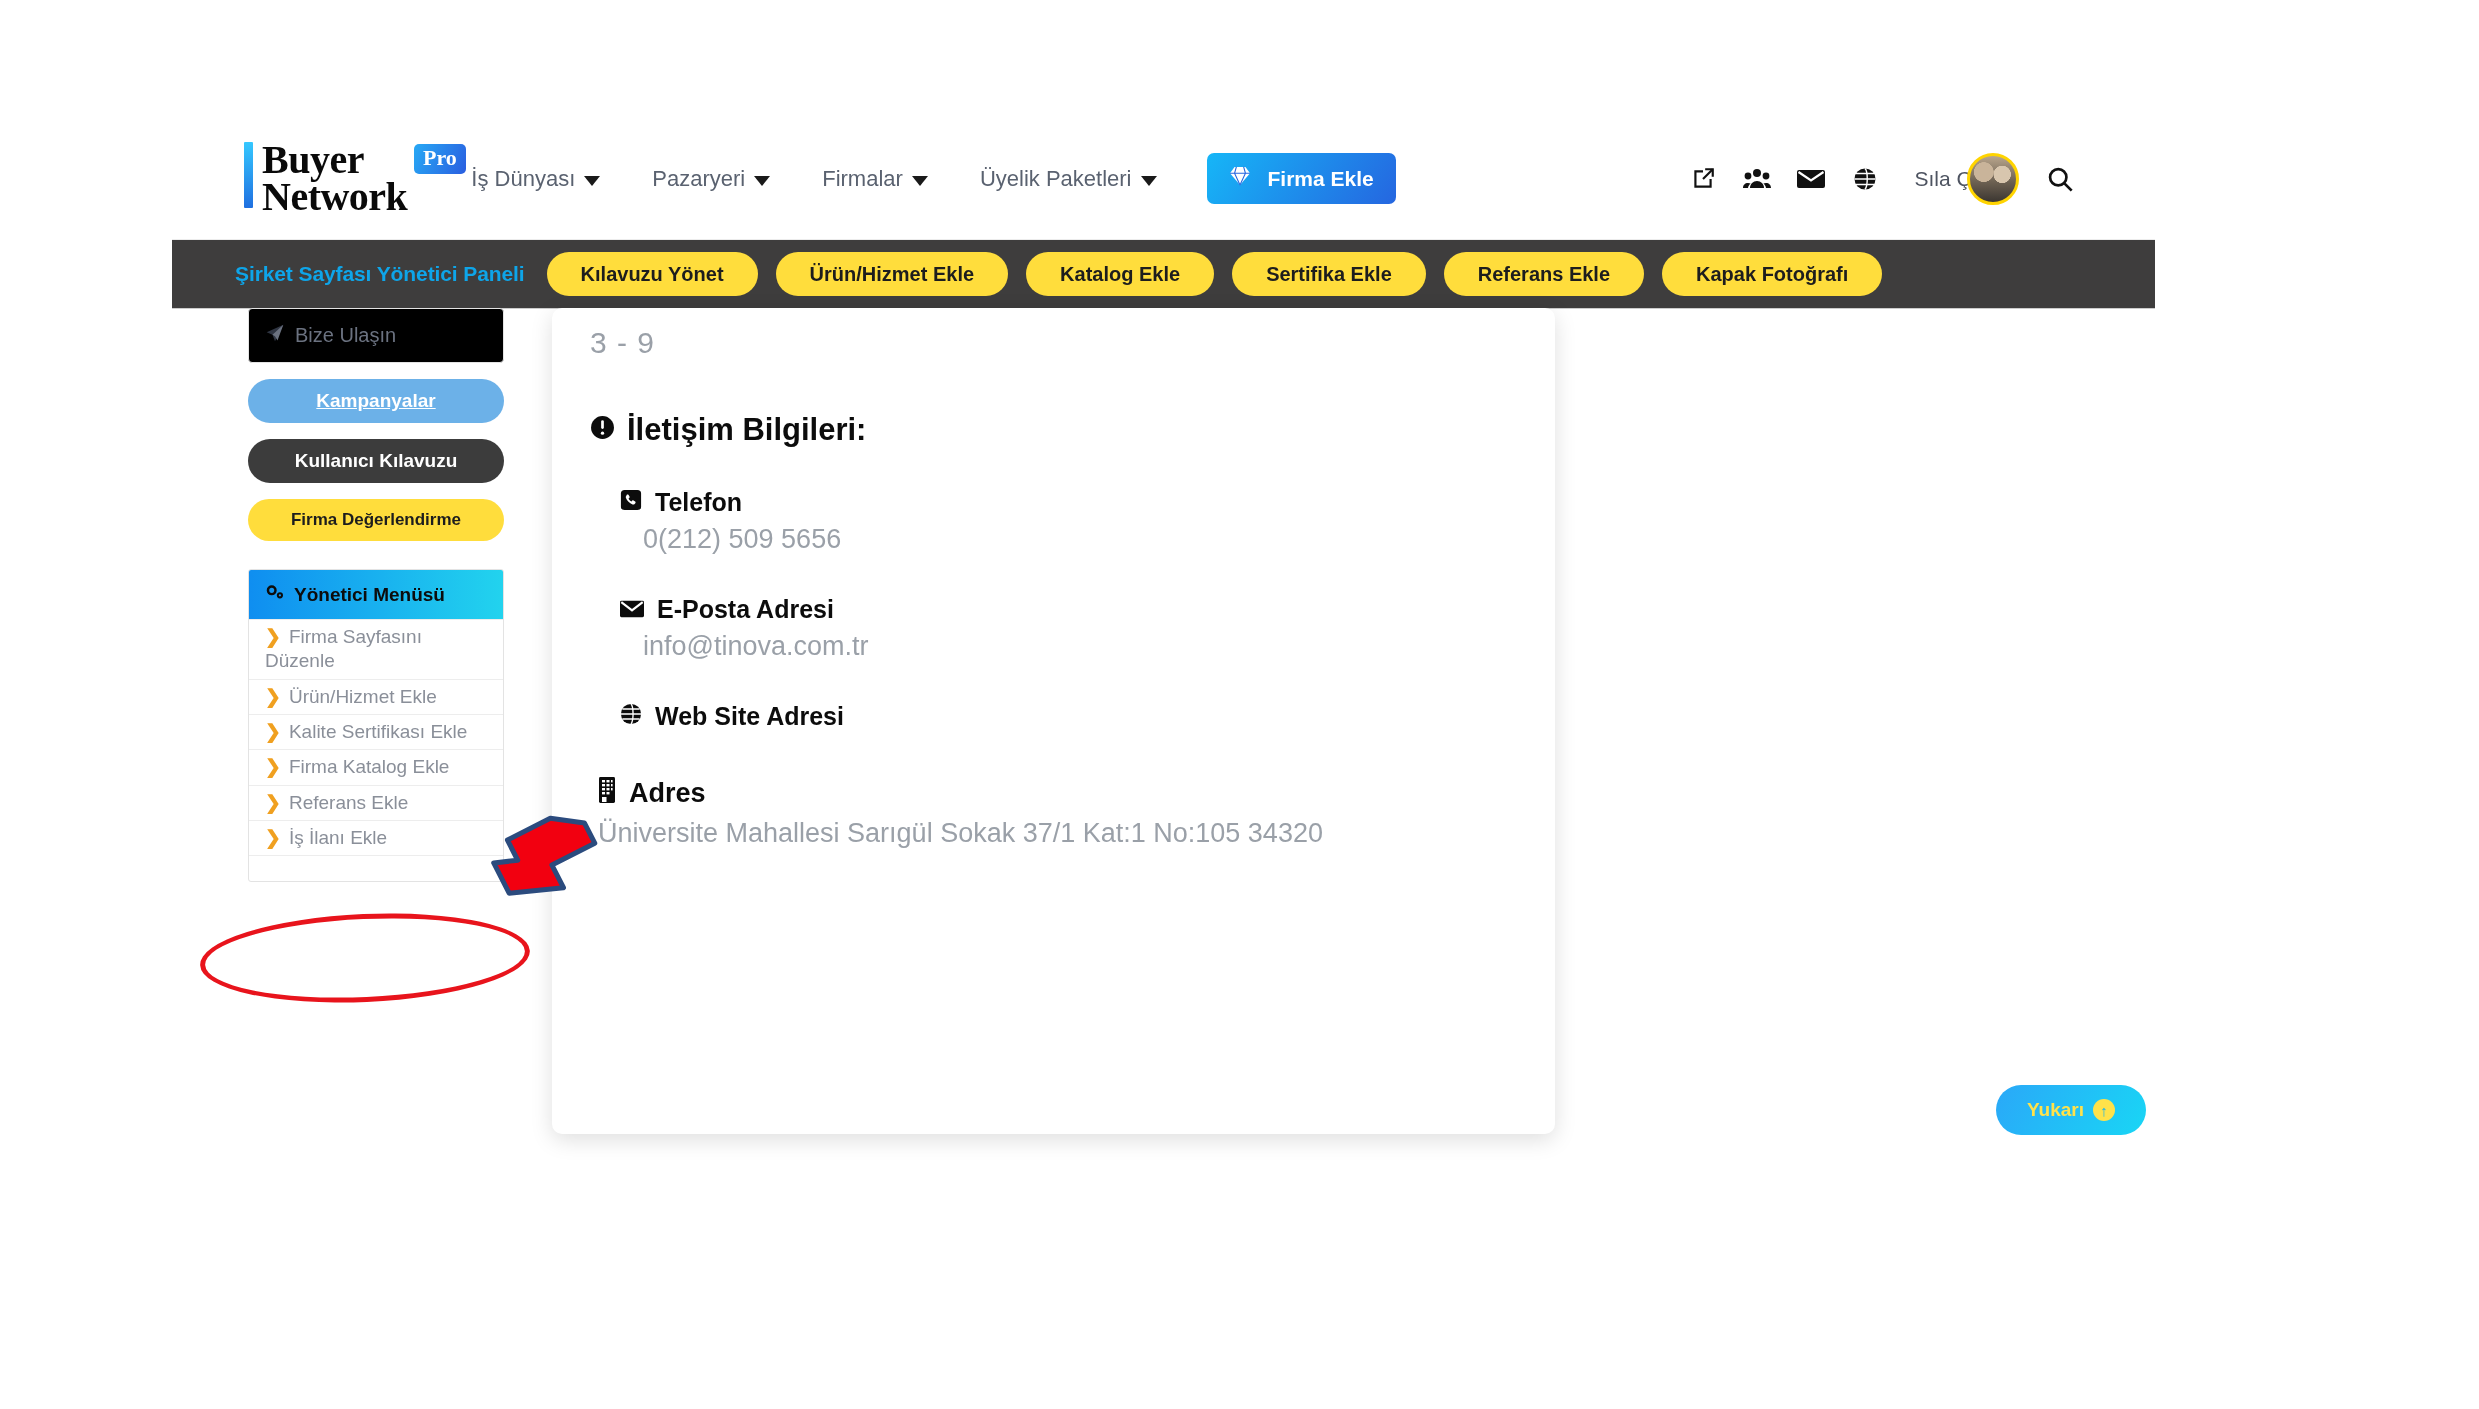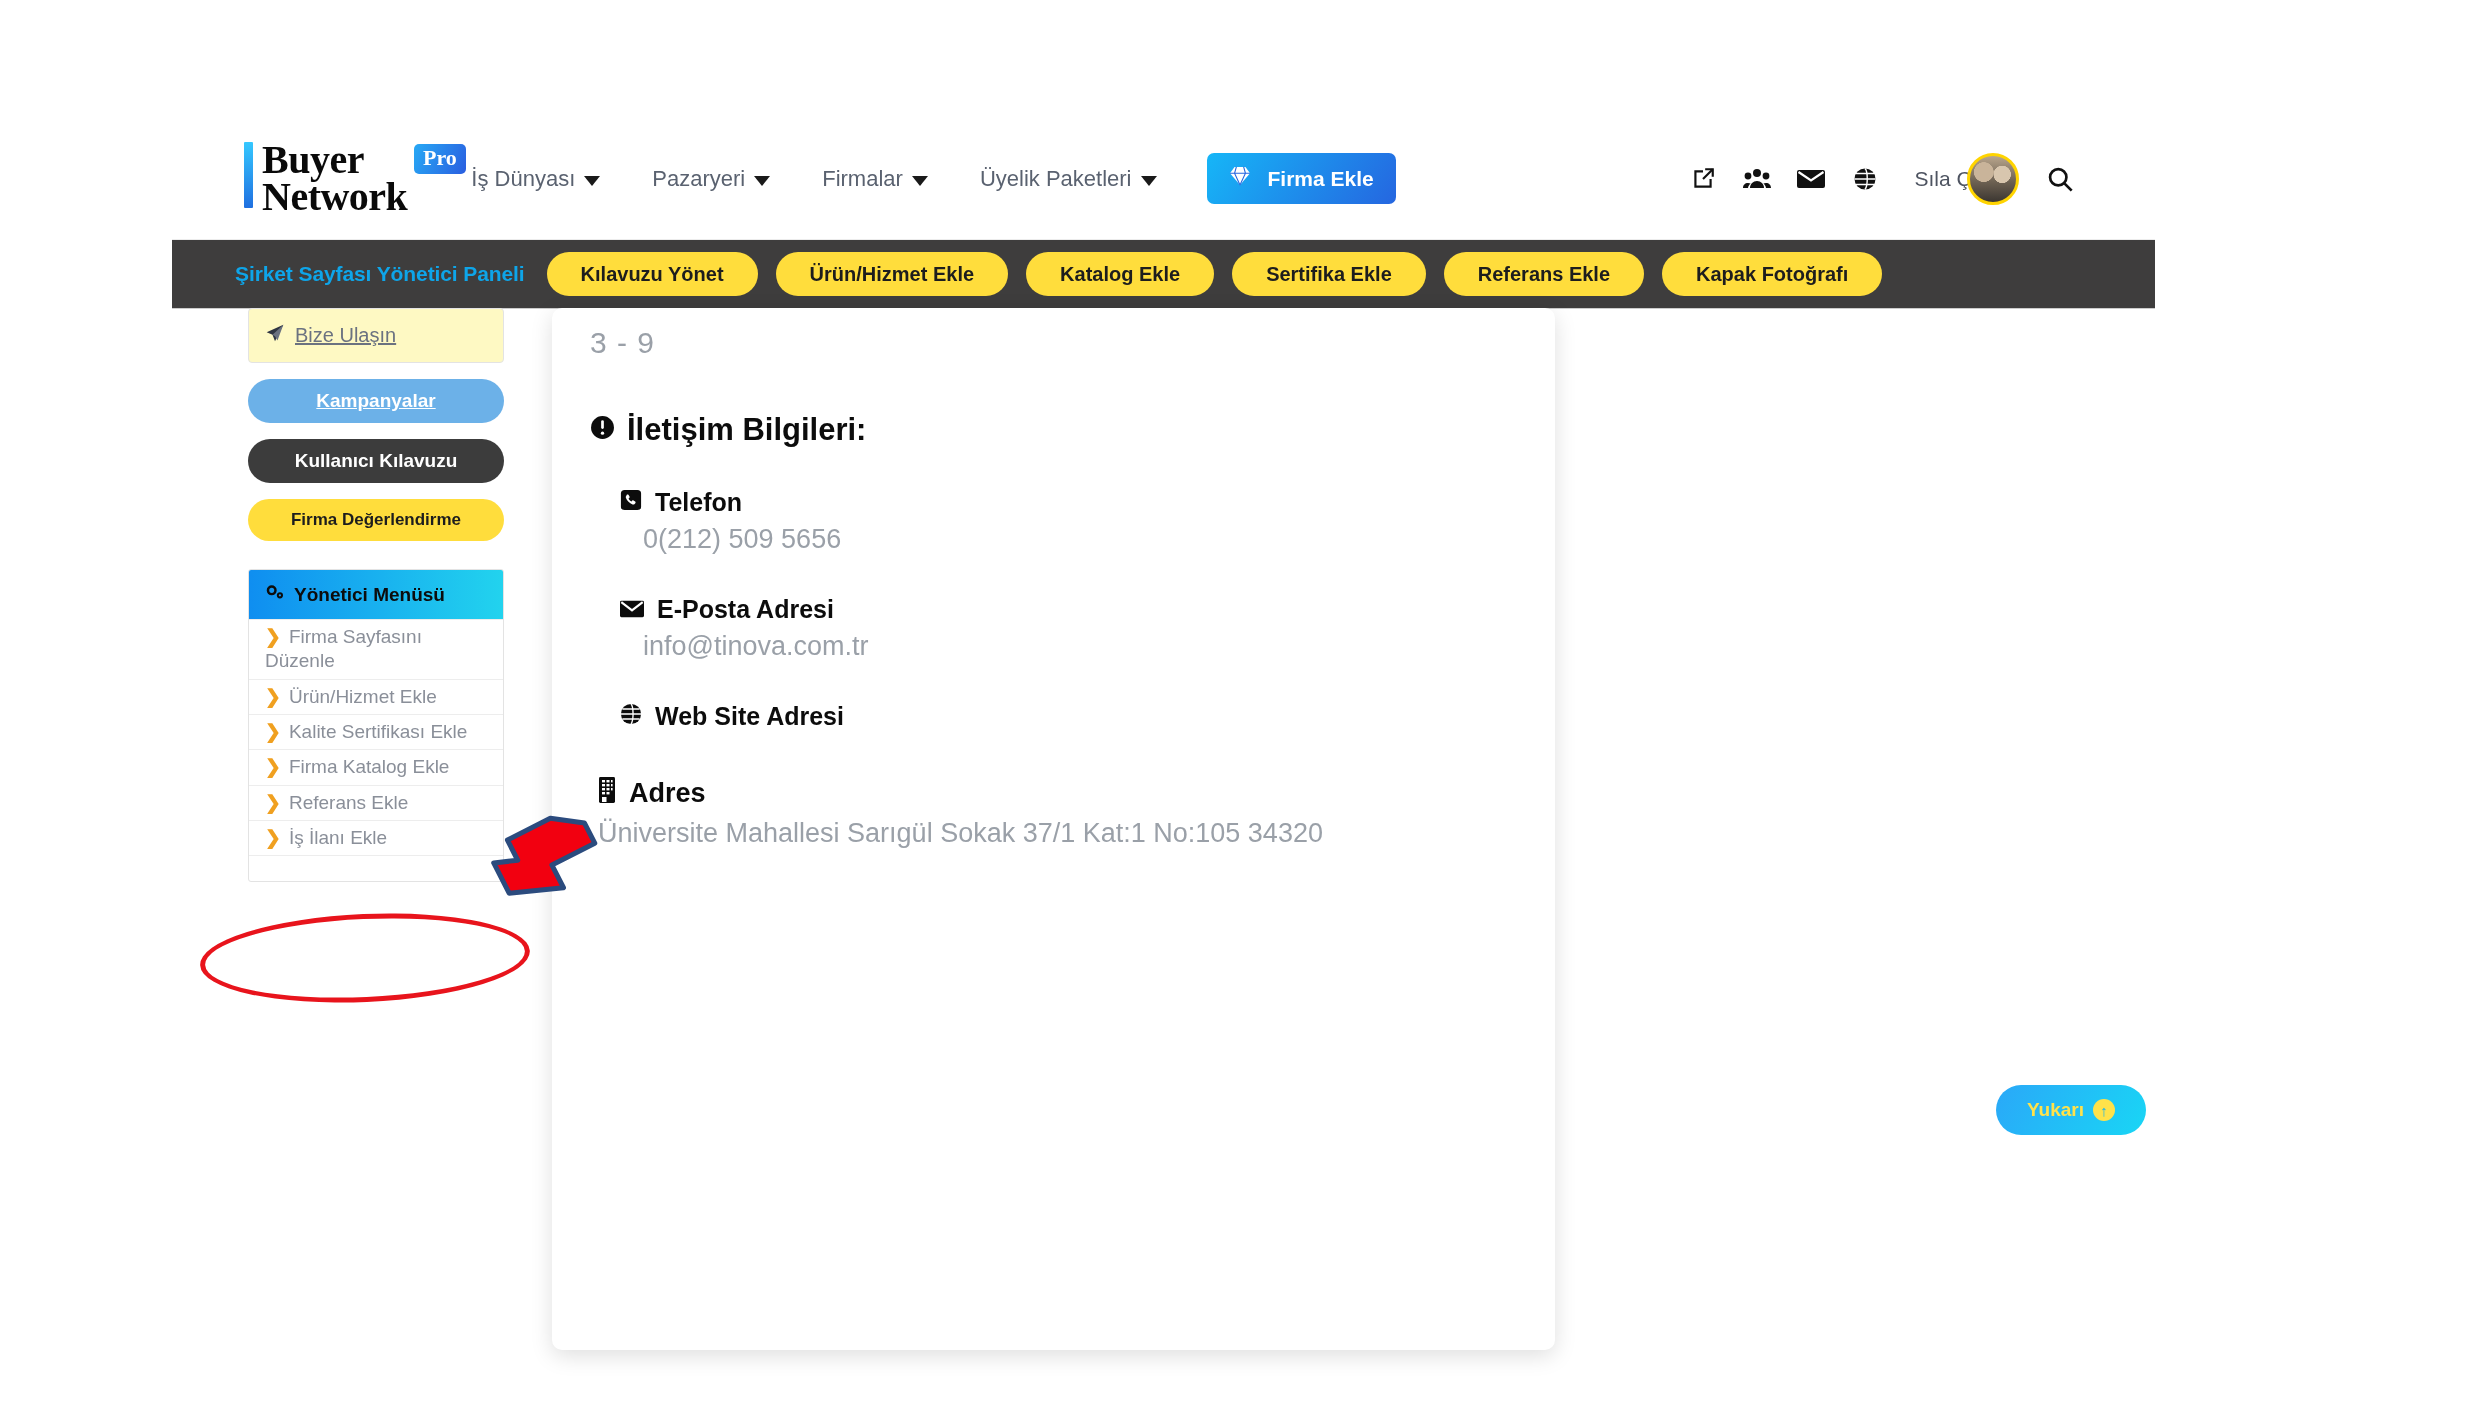--- a/index.html
+++ b/index.html
@@ -107,23 +107,23 @@
     height: 44px; padding: 0 34px;
     margin-right: 18px; cursor: pointer; white-space: nowrap;
     font-family: "Liberation Sans", sans-serif;
   }
 
   
   #sidebar {
     position: absolute; left: 248px; top: 308px; width: 256px;
   }
   .side-card {
-    background:#fef9c3; border:1px solid #e3e3e3; border-radius: 4px;
+    background:#000000; border:1px solid #e3e3e3; border-radius: 4px;
     padding: 14px 16px; color:#6b7280; font-size: 20px;
-    display:flex; align-items:center; gap: 10px; text-decoration: underline;
+    display:flex; align-items:center; gap: 10px;
   }
   .side-btn {
     display:block; width: 100%; text-align:center;
     border-radius: 24px; border: none; cursor: pointer;
     font-size: 19px; font-weight: 700; padding: 11px 8px;
     margin-top: 16px; font-family: "Liberation Sans", sans-serif;
   }
   .sb-kampanya { background:#6cb1e8; color:#ffffff; text-decoration: underline; }
   .sb-kilavuz  { background:#3c3c3c; color:#ffffff; }
   .sb-degerlendirme { background:#ffdd3c; color:#1d1d1d; font-size:17px; }
@@ -138,21 +138,21 @@
     padding: 5px 16px; font-size: 19px; color:#8a8f99;
     border-top: 1px solid #ededed; line-height: 1.28;
     cursor: pointer; position: relative;
   }
   .menu-item:first-of-type { border-top: none; }
   .menu-item .chev { color:#f0a020; font-weight:700; margin-right: 8px; }
   .menu-item.partial { height: 26px; padding-top: 10px; overflow: hidden; color:#a9aeb6; }
 
   
   #card {
-    position: absolute; left: 552px; top: 308px; width: 1003px; height: 1042px;
+    position: absolute; left: 552px; top: 308px; width: 1003px; height: 826px;
     background:#ffffff; border-radius: 10px;
     box-shadow: 0 6px 22px rgba(0,0,0,.13);
     padding: 0 38px;
   }
   .hours { font-size: 30px; color:#9aa0a8; padding-top: 18px; letter-spacing: 1px; }
   .sec-title {
     margin-top: 52px; font-size: 31px; font-weight: 700; color:#0c0c0c;
     display:flex; align-items:center; gap: 12px;
   }
   .field { margin-top: 40px; padding-left: 30px; }

